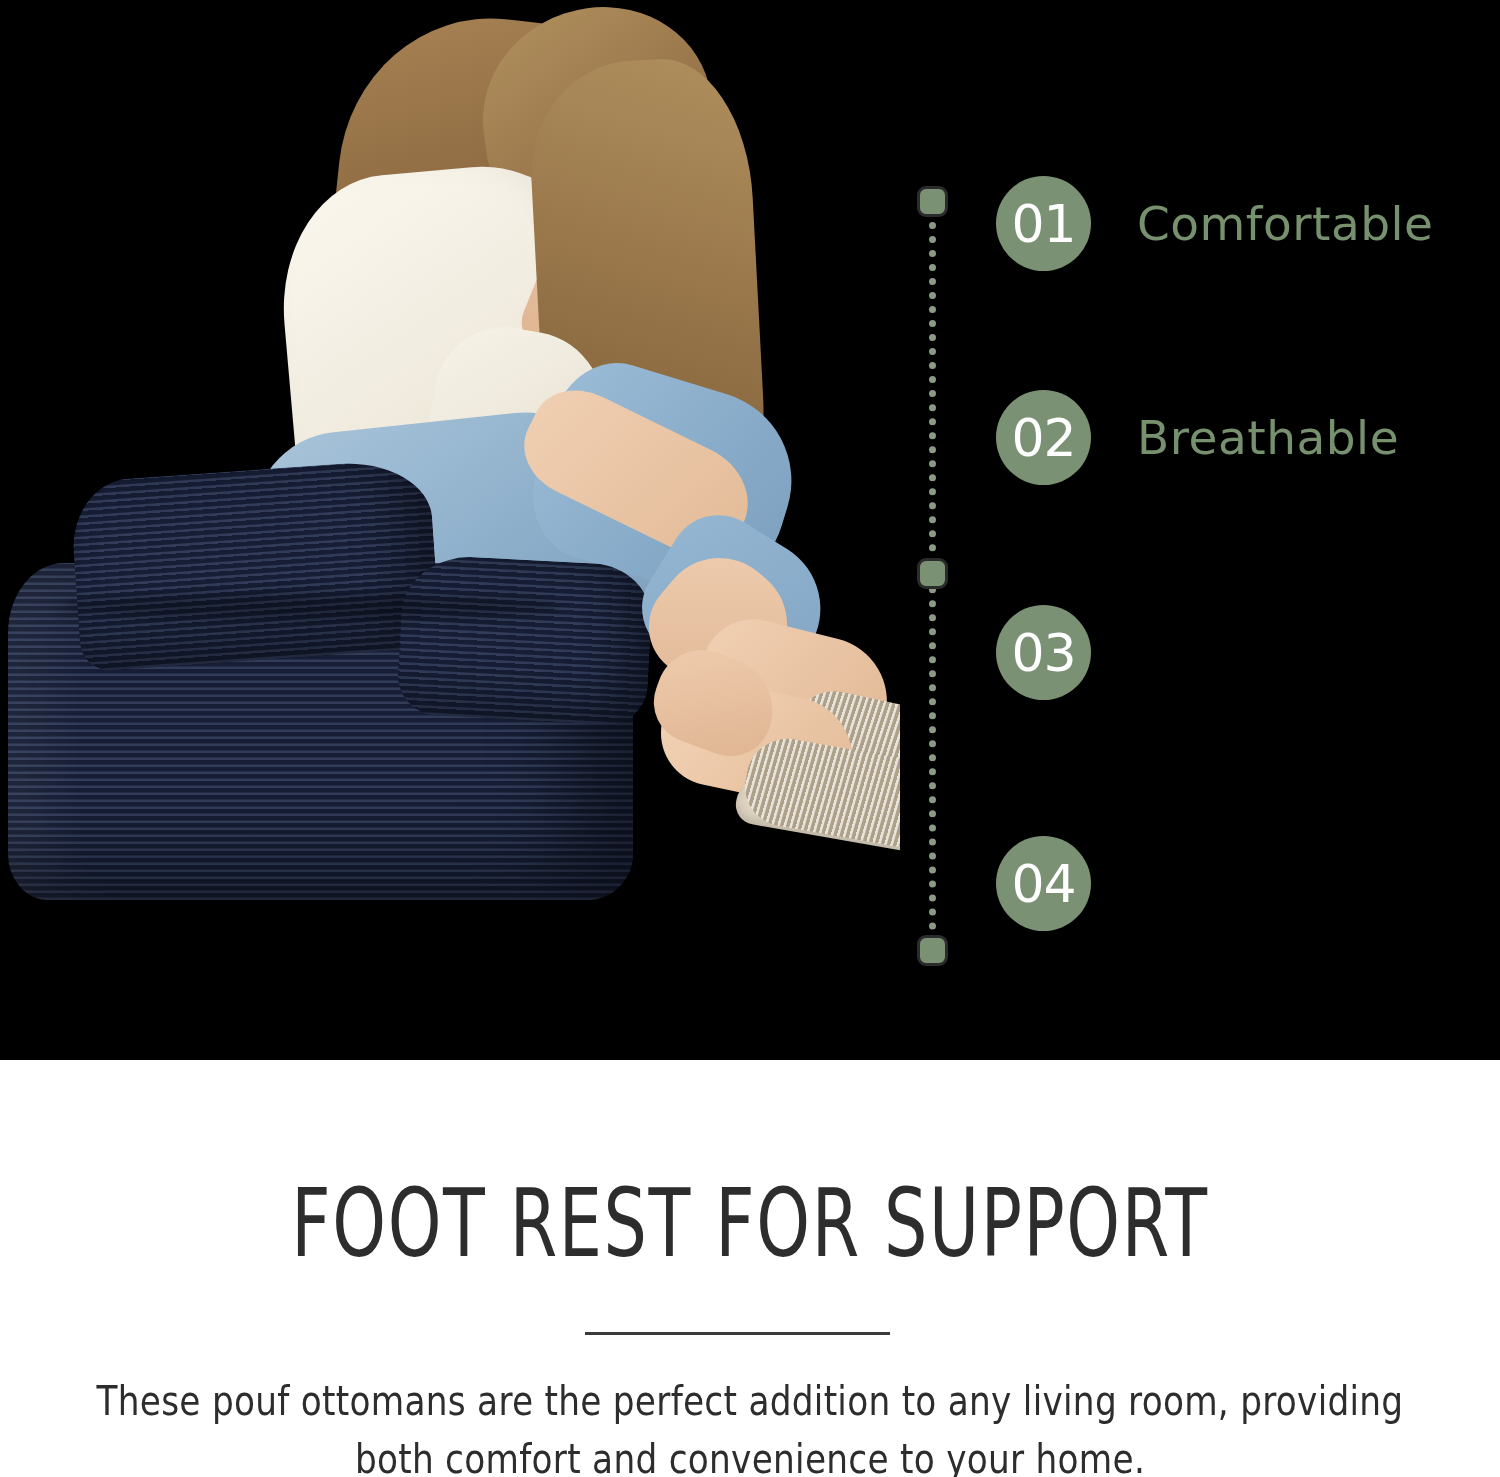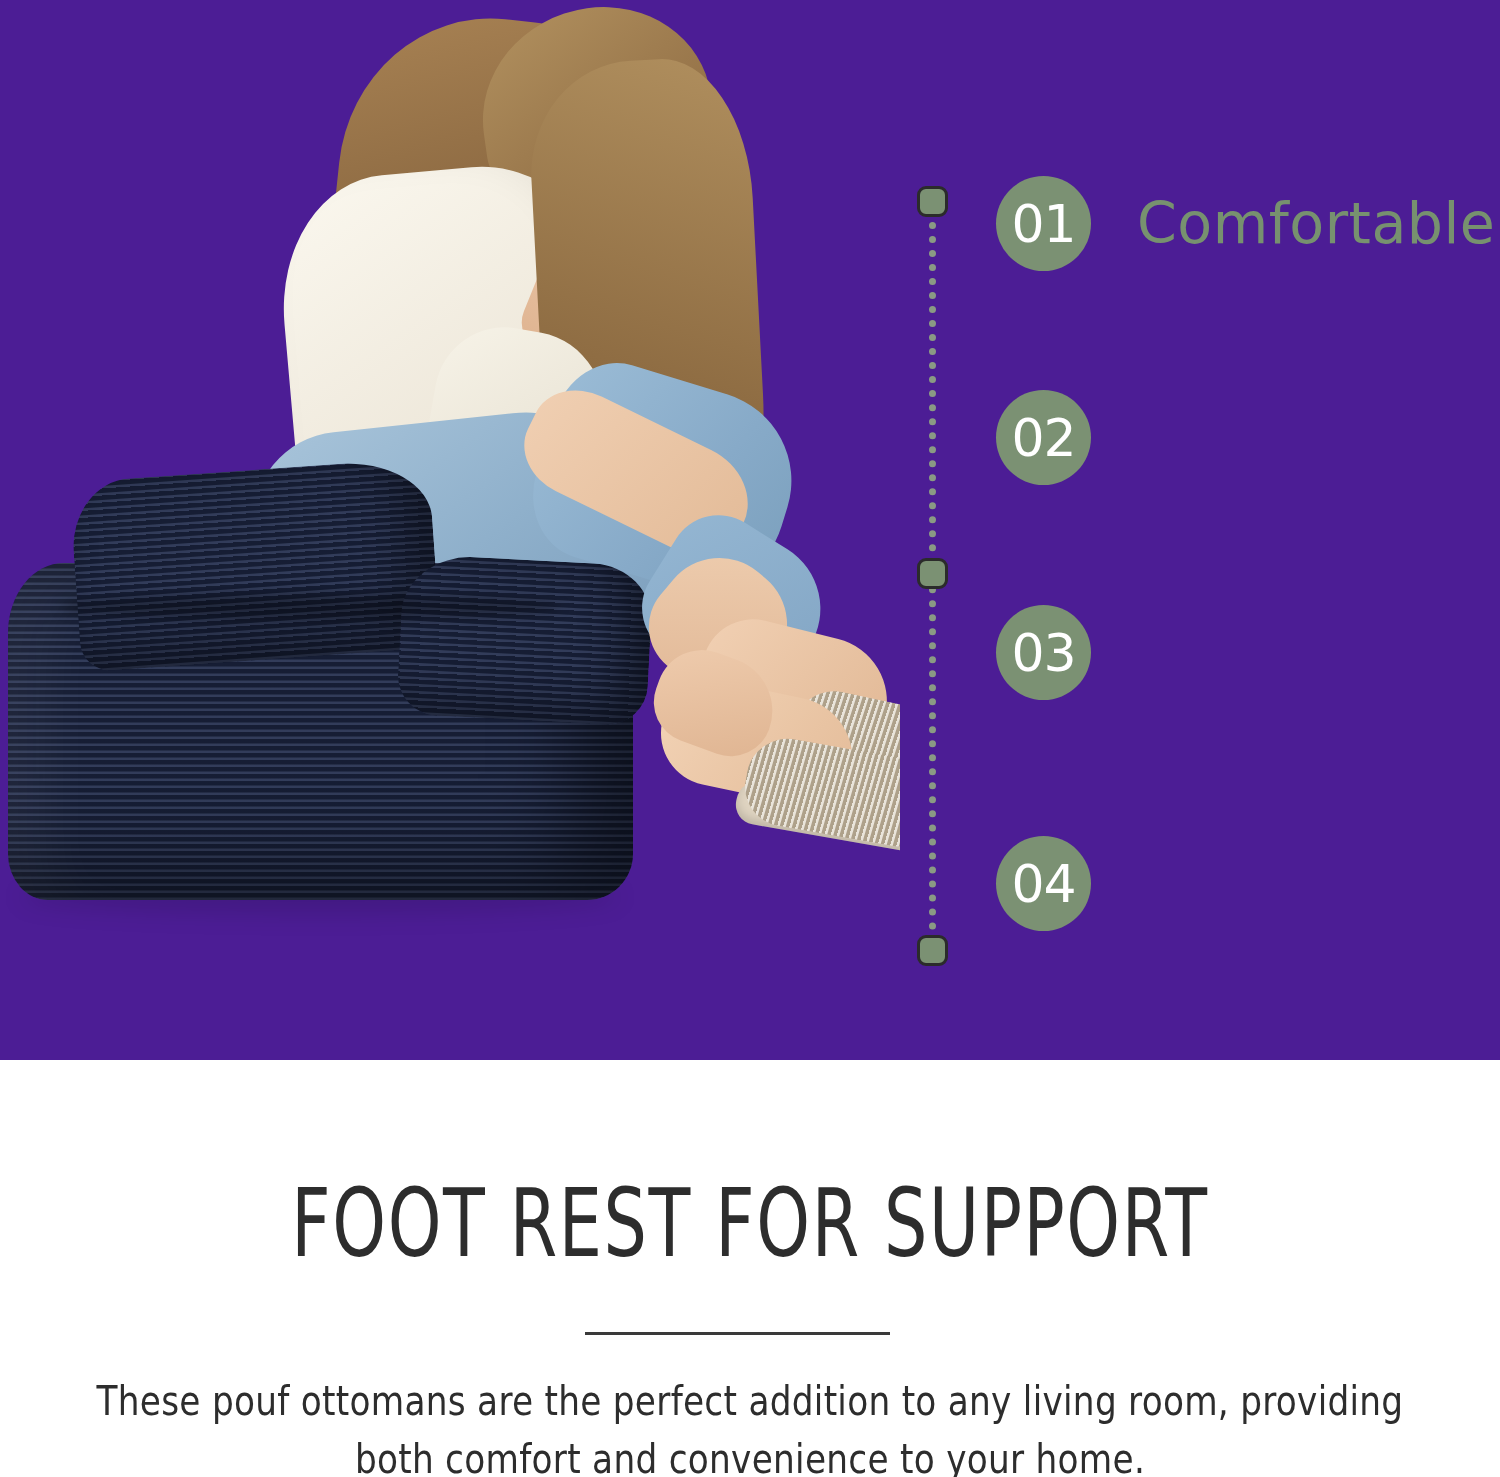--- a/index.html
+++ b/index.html
@@ -6,21 +6,21 @@
   html,body { background:#fff; }
   body {
     width:1500px; height:1477px;
     font-family:"Liberation Sans", sans-serif;
     position:relative; overflow:hidden;
   }
 
   
   #hero {
     position:absolute; left:0; top:0; width:1500px; height:1060px;
-    background:#4c1d95;
+    background:#000000;
   }
 
   
   #photo {
     position:absolute; left:0; top:0; width:900px; height:960px;
     overflow:hidden;
   }
 
   
   .pouf {
@@ -205,21 +205,21 @@
     color:#ffffff;
     font-size:52px;
     font-weight:400;
     letter-spacing:-1px;
     font-family:"DejaVu Sans", sans-serif;
     line-height:1;
   }
   .feature-label {
     margin-left:46px;
     color:#77916f;
-    font-size:57px;
+    font-size:47px;
     font-weight:400;
     letter-spacing:0.5px;
     white-space:nowrap;
     font-family:"DejaVu Sans", sans-serif;
     line-height:1;
   }
 
   
   #headline {
     position:absolute; left:0; top:1176px; width:1500px;
@@ -302,20 +302,21 @@
       <div class="feature-badge">
         <span class="feature-badge-num">01</span>
       </div>
       <span class="feature-label">Comfortable</span>
     </div>
 
     <div class="feature" id="feature-1">
       <div class="feature-badge">
         <span class="feature-badge-num">02</span>
       </div>
+      <span class="feature-label">Breathable</span>
     </div>
 
     <div class="feature" id="feature-2">
       <div class="feature-badge">
         <span class="feature-badge-num">03</span>
       </div>
     </div>
 
     <div class="feature" id="feature-3">
       <div class="feature-badge">

